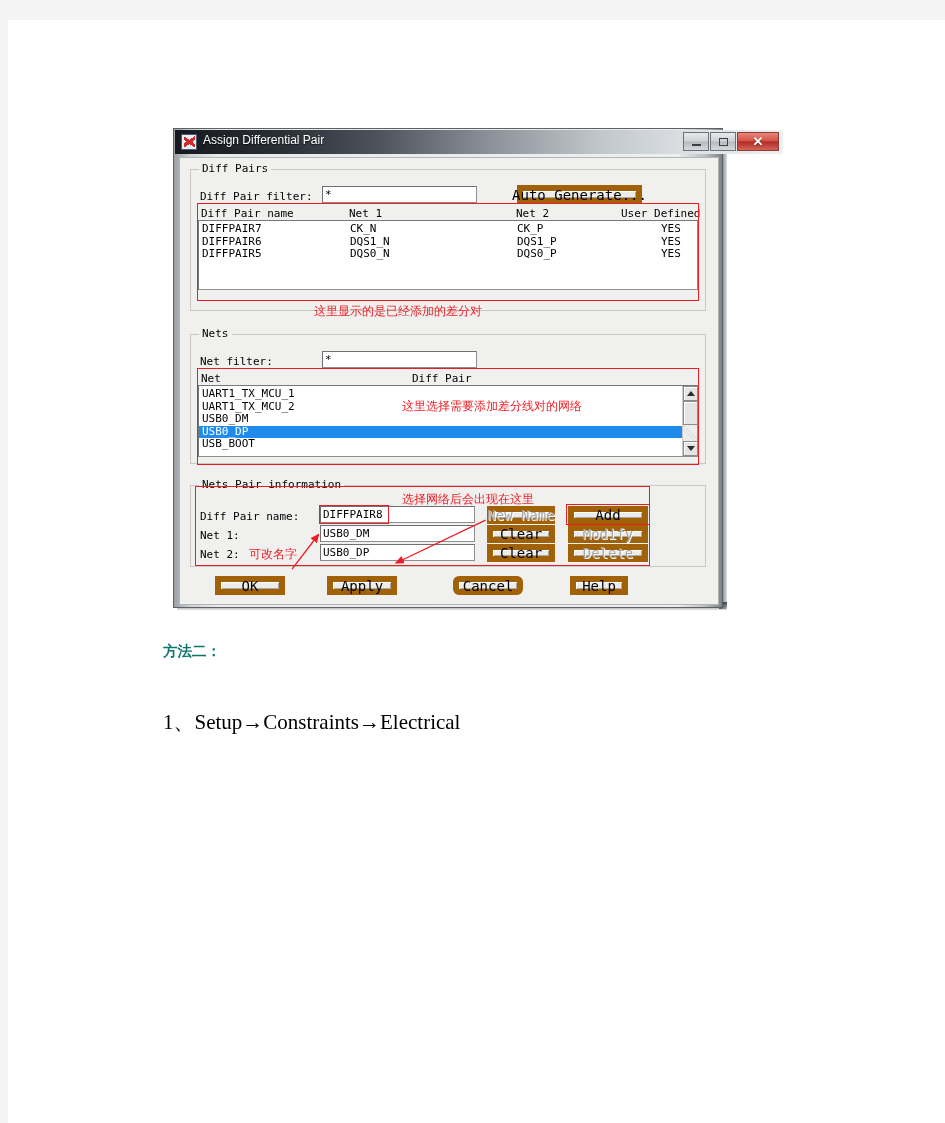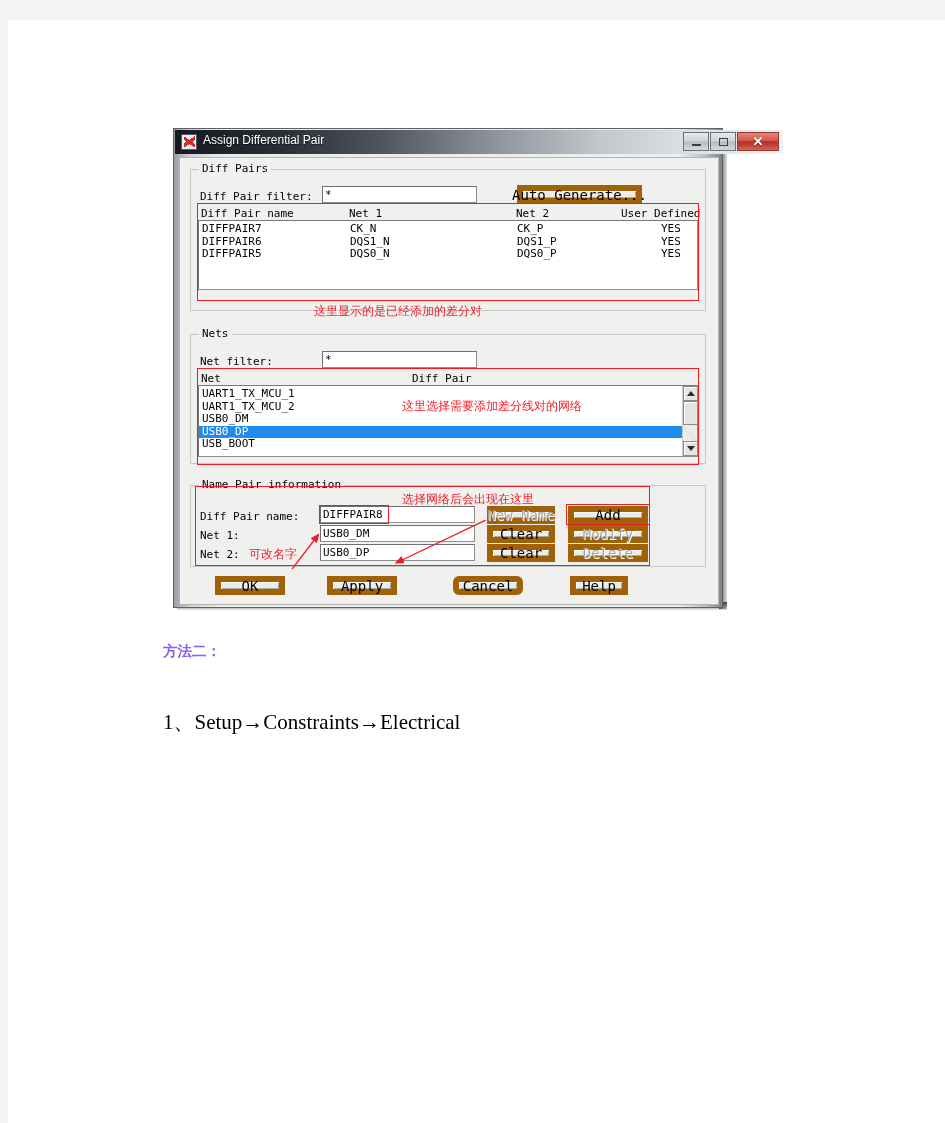--- a/index.html
+++ b/index.html
@@ -258,21 +258,21 @@
 
   
   .annosvg { position:absolute; left:0; top:0; width:550px; height:480px; pointer-events:none; }
 
   
   .doc-h {
     position: absolute;
     font-family: "DejaVu Sans", sans-serif;
     font-weight: bold;
     font-size: 14.5px;
-    color: #8b5cf6;
+    color: #0f766e;
     white-space: nowrap;
   }
   .doc-p {
     position: absolute;
     font-family: "Liberation Serif", serif;
     font-size: 21px;
     color: #000;
     white-space: nowrap;
   }
 </style>
@@ -380,21 +380,21 @@
             <div class="sarrow dn" style="bottom:0;">
                 <i></i>
               </div>
           </div>
         </div>
 
         <div class="redbox" style="left:17px; top:210px; width:502px; height:97px;"></div>
         <span class="cn" style="left:222px; top:240px;">这里选择需要添加差分线对的网络</span>
 
         <div class="group" style="left:10px; top:327px; width:516px; height:82px;">
-          <span class="glabel">Name Pair information</span>
+          <span class="glabel">Nets Pair information</span>
         </div>
 
         <span class="lbl" style="left:20px; top:352px;">Diff Pair name:</span>
         <span class="lbl" style="left:20px; top:371px;">Net 1:</span>
         <span class="lbl" style="left:20px; top:390px;">Net 2:</span>
 
         <div class="tfield" style="left:140px; top:348px; width:155px; height:17px;">DIFFPAIR8</div>
         <div class="tfield" style="left:140px; top:367px; width:155px; height:17px;">USB0_DM</div>
         <div class="tfield" style="left:140px; top:386px; width:155px; height:17px;">USB0_DP</div>
 

